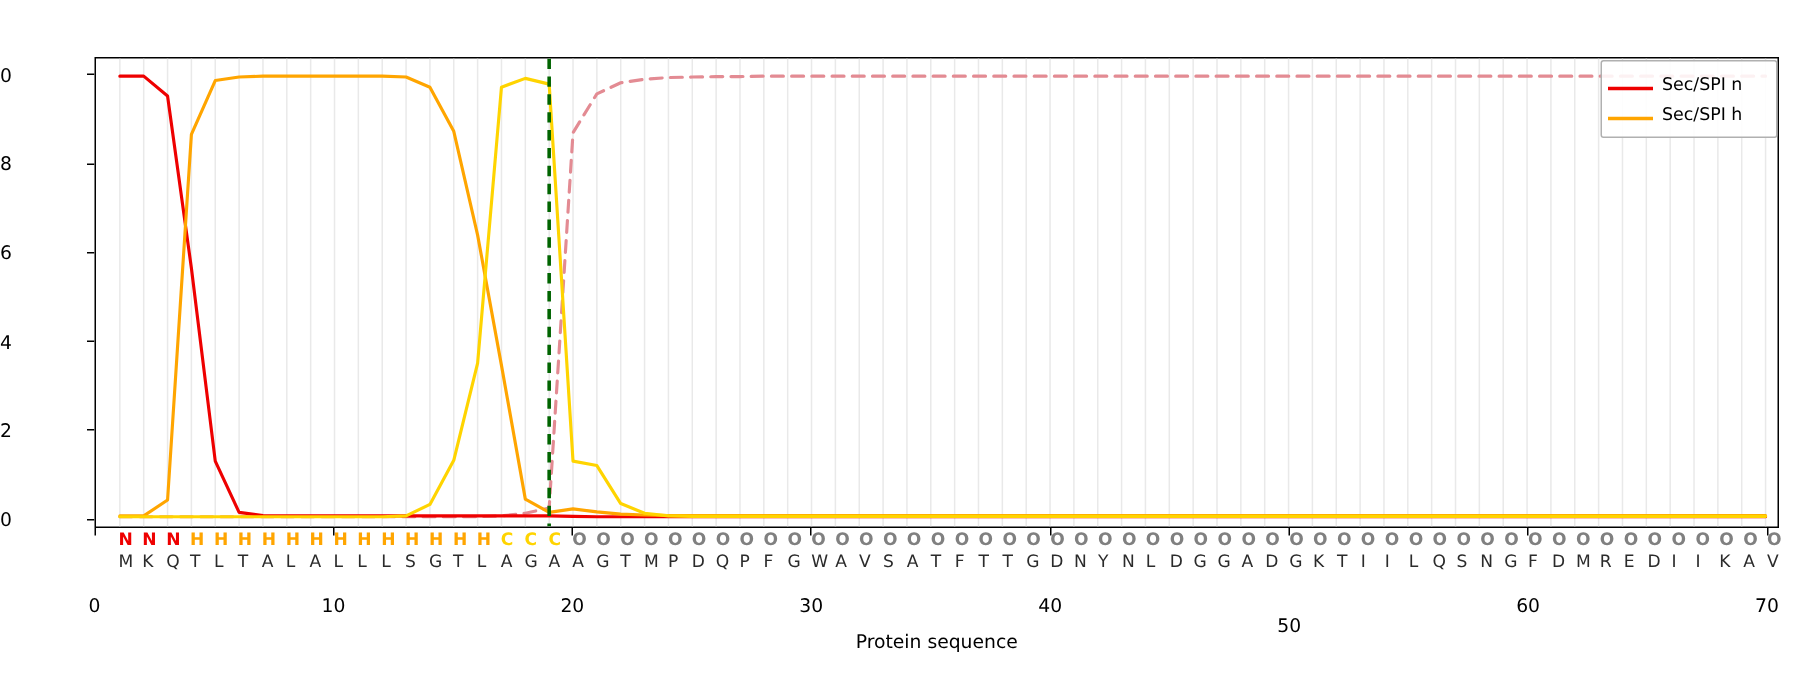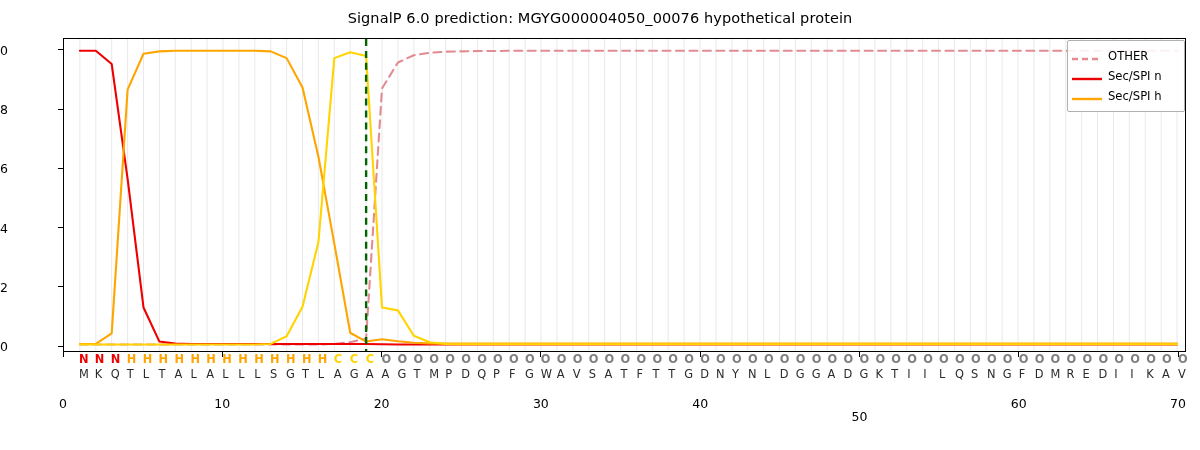--- a/index.html
+++ b/index.html
@@ -41,22 +41,22 @@
   }
   .lgrow{display:flex;align-items:center;height:20px;}
   .lgswatch{width:30px;height:12px;position:relative;flex:0 0 30px;margin-right:6px;}
   .lgtext{font-size:11.6px;color:#000;white-space:nowrap;}
 </style>
 </head>
 <body>
 
 <div id="root">
 
-  <div id="title">SignalP 6.0 prediction: MGYG000004050_00076 hypothetical protein</div>
-
+
+  <div id="xlabel">Protein sequence</div>
 
   <div id="yticks-host">
       <div class="ytick" style="top: 346.075px;">0.0</div>
       <div class="ytickmark" style="left: 58px; top: 345.575px; position: absolute;"></div>
       <div class="ytick" style="top: 286.83px;">0.2</div>
       <div class="ytickmark" style="left: 58px; top: 286.33px; position: absolute;"></div>
       <div class="ytick" style="top: 227.585px;">0.4</div>
       <div class="ytickmark" style="left: 58px; top: 227.085px; position: absolute;"></div>
       <div class="ytick" style="top: 168.34px;">0.6</div>
       <div class="ytickmark" style="left: 58px; top: 167.84px; position: absolute;"></div>
@@ -305,26 +305,20 @@
       <div class="resrow seqrow" style="left: 1146.18px;">K</div>
       <div class="resrow annrow" style="left: 1162.11px; color: rgb(128, 128, 128);">O</div>
       <div class="resrow seqrow" style="left: 1162.11px;">A</div>
       <div class="resrow annrow" style="left: 1178.04px; color: rgb(128, 128, 128);">O</div>
       <div class="resrow seqrow" style="left: 1178.04px;">V</div>
     </div>
 
   <div id="legend">
       <div class="lgrow">
         <span class="lgswatch"><svg width="30" height="12" viewBox="0 0 30 12">
-            <line x1="0" y1="6" x2="30" y2="6" stroke="#e38b93" stroke-width="2.4" stroke-linecap="butt" stroke-dasharray="6,4"></line>
-          </svg></span>
-        <span class="lgtext">OTHER</span>
-      </div>
-      <div class="lgrow">
-        <span class="lgswatch"><svg width="30" height="12" viewBox="0 0 30 12">
             <line x1="0" y1="6" x2="30" y2="6" stroke="#ee0000" stroke-width="2.4" stroke-linecap="butt"></line>
           </svg></span>
         <span class="lgtext">Sec/SPI n</span>
       </div>
       <div class="lgrow">
         <span class="lgswatch"><svg width="30" height="12" viewBox="0 0 30 12">
             <line x1="0" y1="6" x2="30" y2="6" stroke="#ffa500" stroke-width="2.4" stroke-linecap="butt"></line>
           </svg></span>
         <span class="lgtext">Sec/SPI h</span>
       </div>

